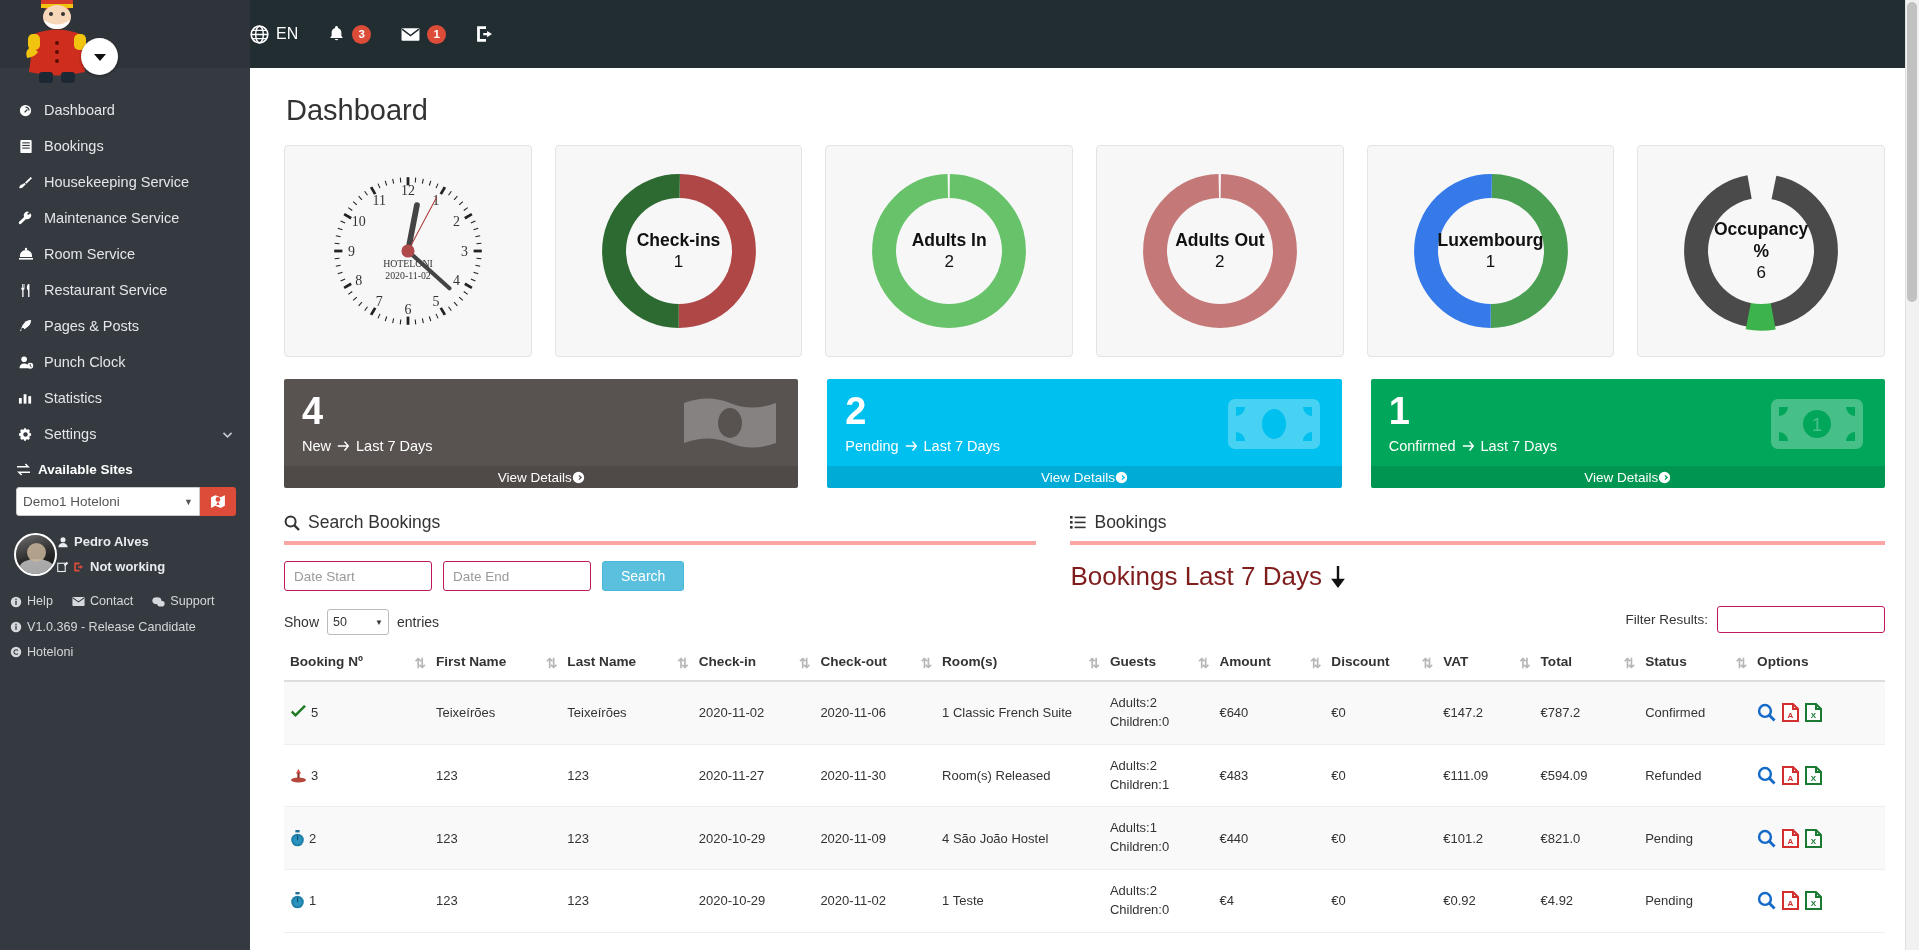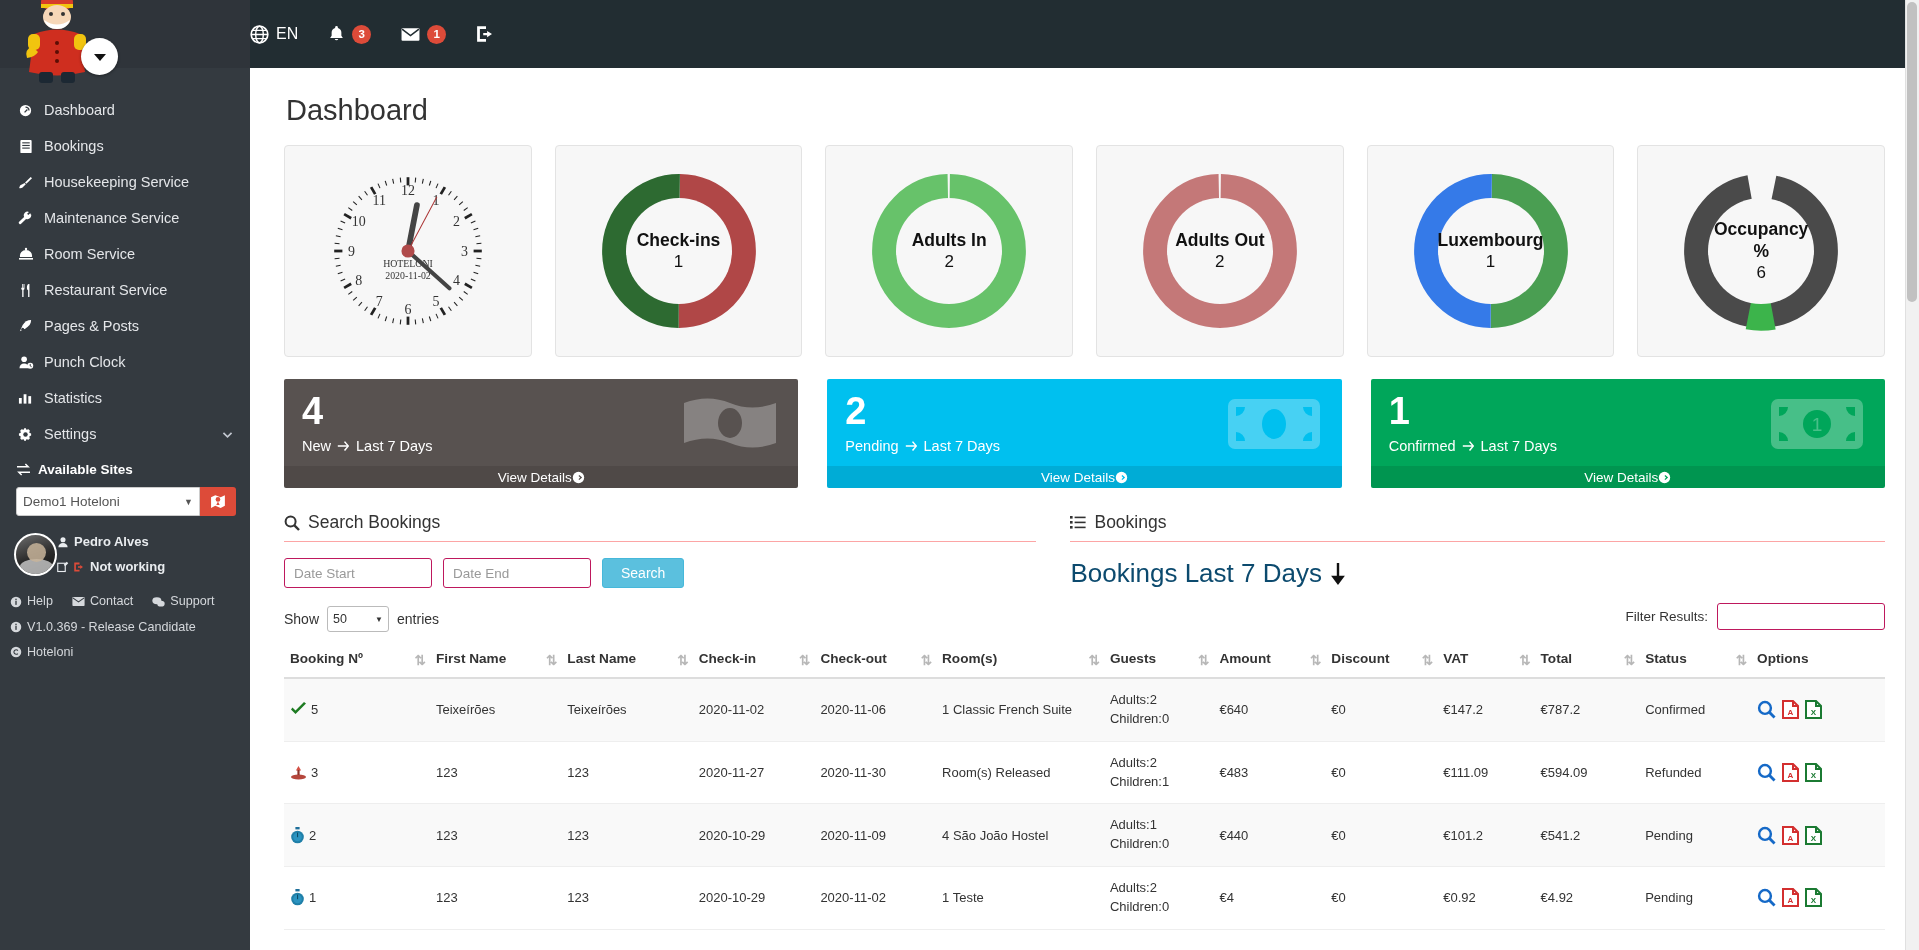--- a/index.html
+++ b/index.html
@@ -125,21 +125,21 @@
     gap:0; font-size:13.5px; cursor:pointer;
   }
   .card .cardicon { position:absolute; right:20px; top:14px; opacity:.28; }
 
   
   .panels { display:flex; gap:34px; }
   .panel-left { width:47%; }
   .panel-right { flex:1; }
   .panel-head {
     display:flex; align-items:center; gap:8px; font-size:17.5px; color:#333;
-    padding-bottom:8px; border-bottom:1px solid #fca5a5; margin-bottom:16px;
+    padding-bottom:8px; border-bottom:4px solid #fca5a5; margin-bottom:16px;
   }
   .search-row { display:flex; gap:11px; margin-bottom:18px; }
   .inp {
     height:30px; border:1px solid #be185d; border-radius:3px; padding:0 9px;
     font-size:13.5px; color:#555; font-family:"Liberation Sans", sans-serif;
     background:#fff; outline:none;
   }
   .inp::placeholder { color:#999; }
   .date-inp { width:148px; }
   .search-btn {
@@ -148,21 +148,21 @@
     font-family:"Liberation Sans", sans-serif;
   }
   .show-entries { display:flex; align-items:center; gap:8px; font-size:14px; color:#333; }
   .entries-select {
     height:26px; border:1px solid #bbb; border-radius:3px; background:#fff;
     font-size:12.5px; padding:0 5px; width:62px; color:#333;
     display:flex; align-items:center; justify-content:space-between; cursor:pointer;
   }
   .entries-select .caret { font-size:8px; }
 
-  .big-title { font-size:26px; color:#0c4a6e; display:flex; align-items:center; gap:8px; margin:4px 0 14px 0; }
+  .big-title { font-size:26px; color:#7f1d1d; display:flex; align-items:center; gap:8px; margin:4px 0 14px 0; }
   .filter-row { display:flex; align-items:center; justify-content:flex-end; gap:9px; margin-bottom:12px; font-size:13.5px; }
   .filter-inp { width:168px; height:27px; }
 
   
   table { border-collapse:collapse; width:100%; table-layout:fixed; }
   thead th {
     text-align:left; font-size:13.6px; font-weight:bold; color:#333;
     padding:9px 6px 11px 6px; border-bottom:2px solid #ddd; white-space:nowrap;
     cursor:pointer; position:relative;
   }
@@ -850,21 +850,21 @@
             <td>2020-10-29</td>
             <td>2020-11-09</td>
             <td>4 São João Hostel</td>
             <td class="guests-cell">
               <div>Adults:1</div>
               <div>Children:0</div>
             </td>
             <td>€440</td>
             <td>€0</td>
             <td>€101.2</td>
-            <td>€541.2</td>
+            <td>€821.0</td>
             <td>Pending</td>
             <td>
                 <div class="opts">
               <svg class="opt-ico" width="19" height="19" viewBox="0 0 20 20">
                     <circle cx="8.4" cy="8.4" r="6.2" fill="none" stroke="#1569c7" stroke-width="2.6"></circle>
                     <path d="M13 13l5.5 5.5" stroke="#1569c7" stroke-width="3"></path>
                   </svg>
               <svg class="opt-ico" width="17" height="19" viewBox="0 0 17 19">
                     <path d="M1 1h10l5 5v12H1z" fill="#fff" stroke="#d32f2f" stroke-width="2"></path>
                     <path d="M11 1v5h5" fill="none" stroke="#d32f2f" stroke-width="2"></path>

